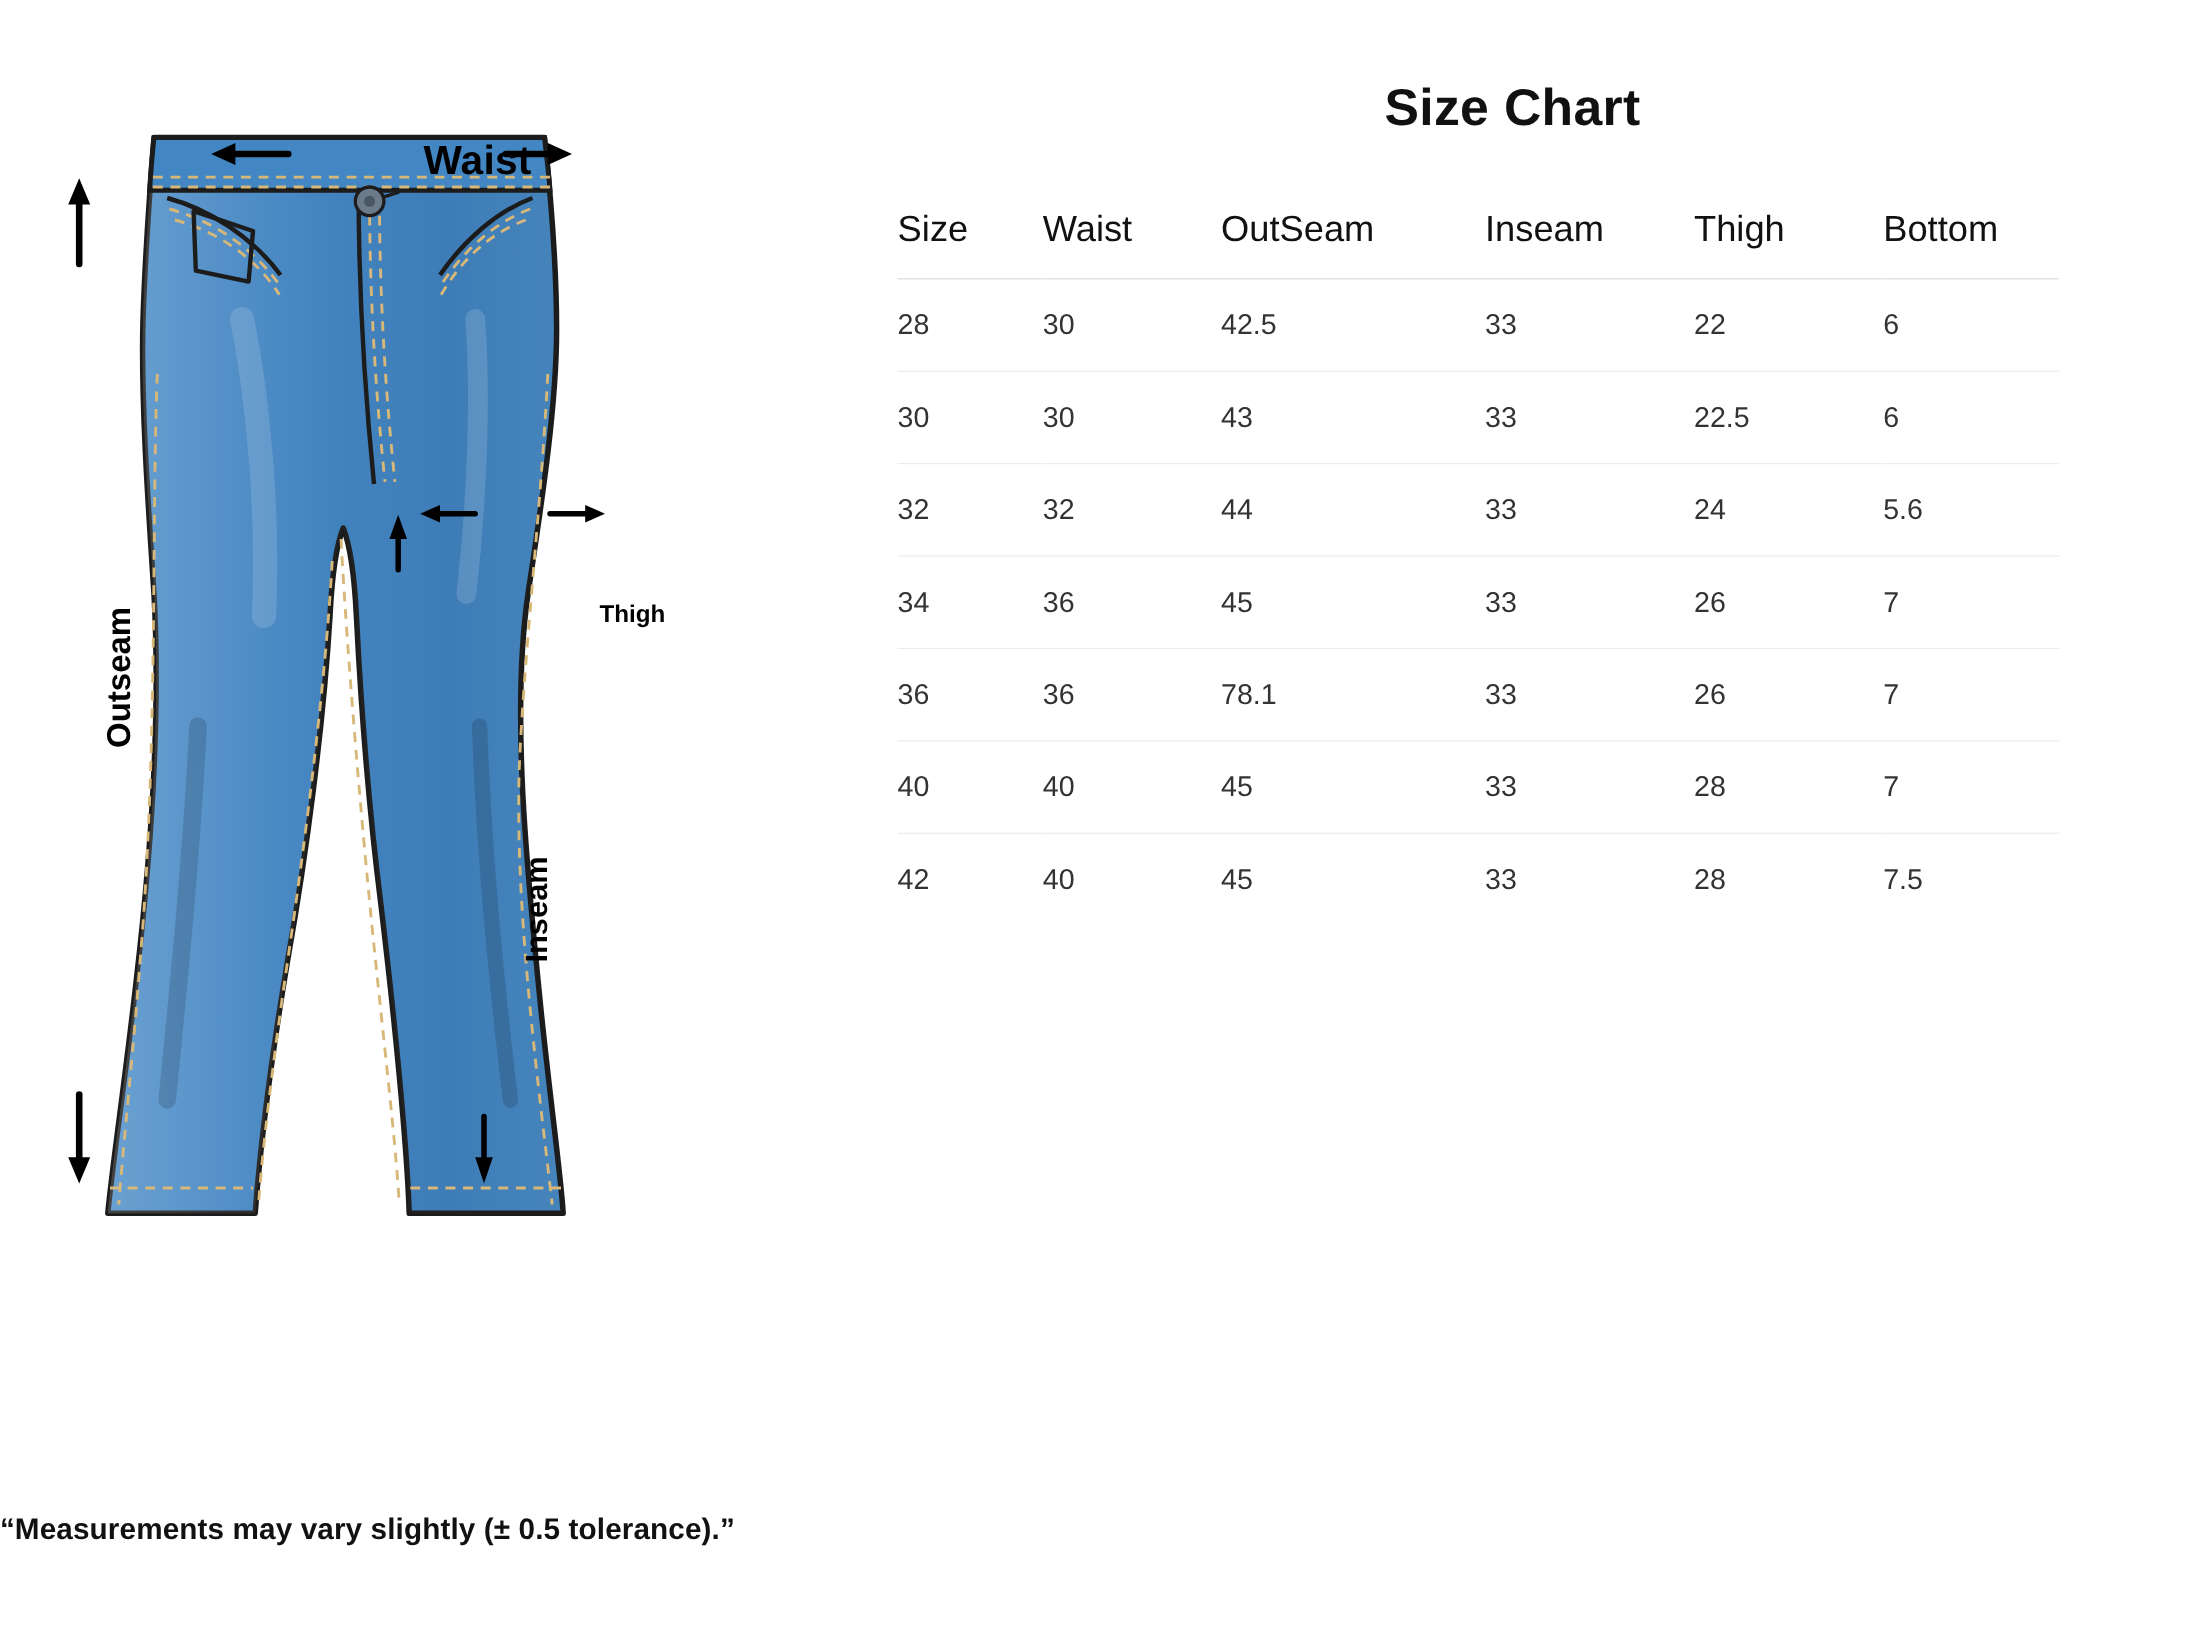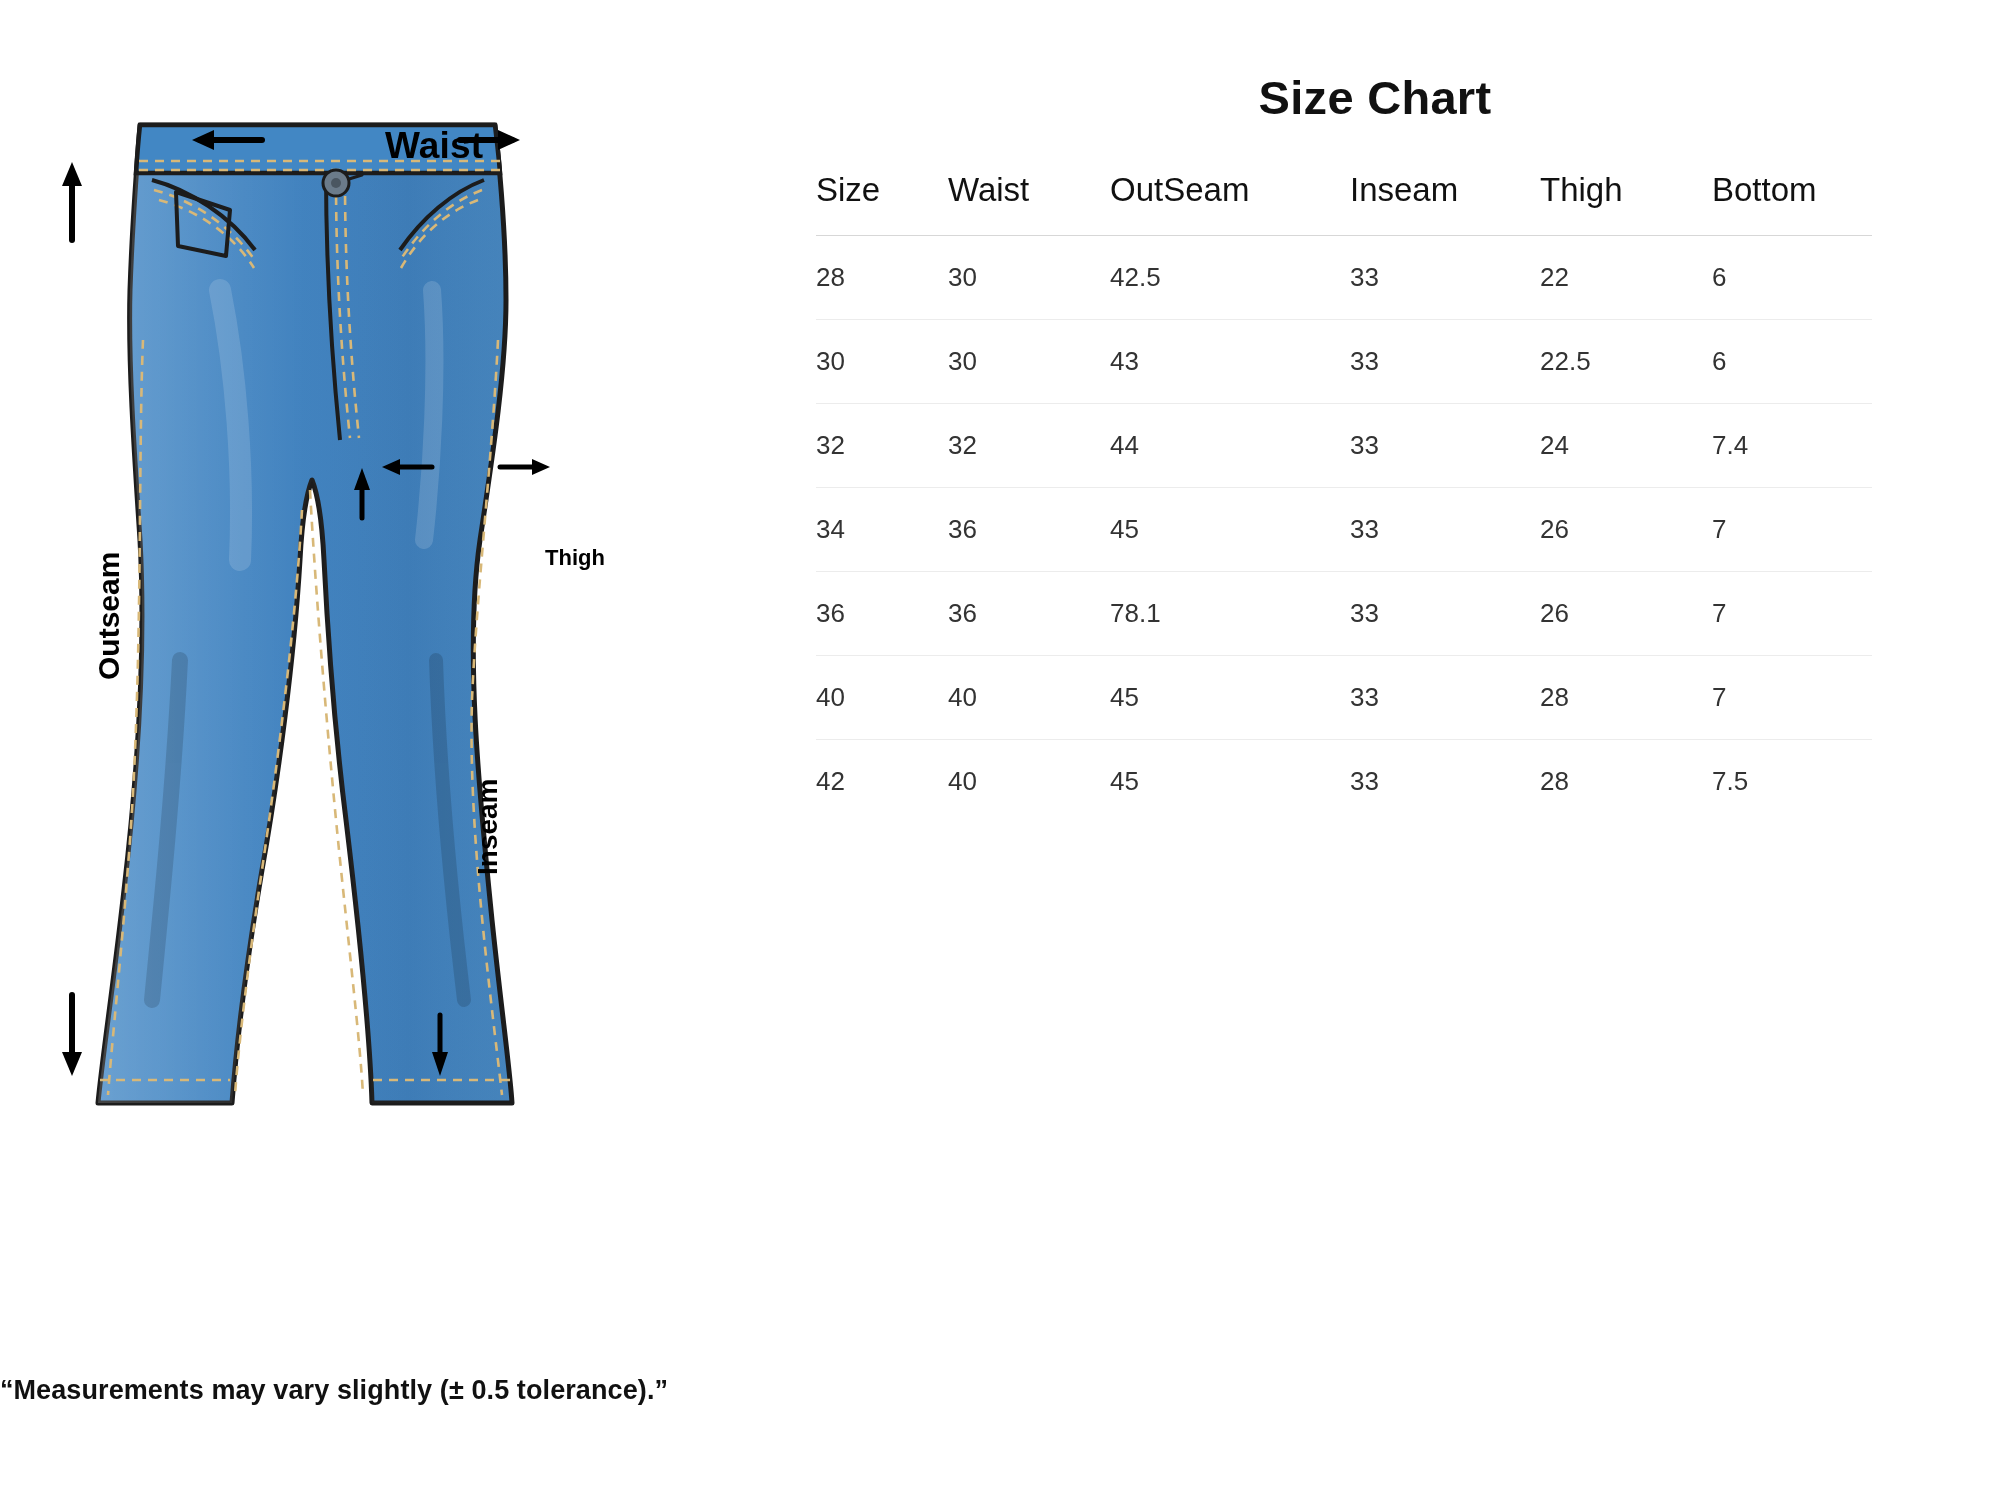--- a/index.html
+++ b/index.html
@@ -72,21 +72,21 @@
     position: absolute;
     left: 800px;
     top: 70px;
     width: 1150px;
   }
   .chart-title {
     text-align: center;
     font-size: 47px;
     font-weight: bold;
     color: #111;
-    margin: 0 0 46px 0;
+    margin: 0 0 64px 0;
     letter-spacing: .3px;
   }
   table.size-table {
     border-collapse: collapse;
     width: 1055px;
     margin-left: 16px;
     table-layout: fixed;
   }
   table.size-table th {
     text-align: left;
@@ -318,21 +318,21 @@
           <td>33</td>
           <td>22.5</td>
           <td>6</td>
         </tr>
         <tr>
           <td>32</td>
           <td>32</td>
           <td>44</td>
           <td>33</td>
           <td>24</td>
-          <td>7.4</td>
+          <td>5.6</td>
         </tr>
         <tr>
           <td>34</td>
           <td>36</td>
           <td>45</td>
           <td>33</td>
           <td>26</td>
           <td>7</td>
         </tr>
         <tr>

